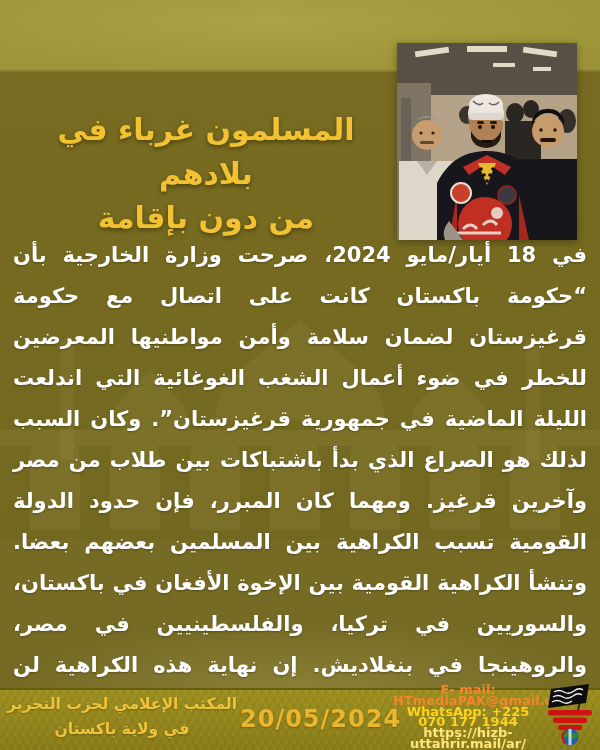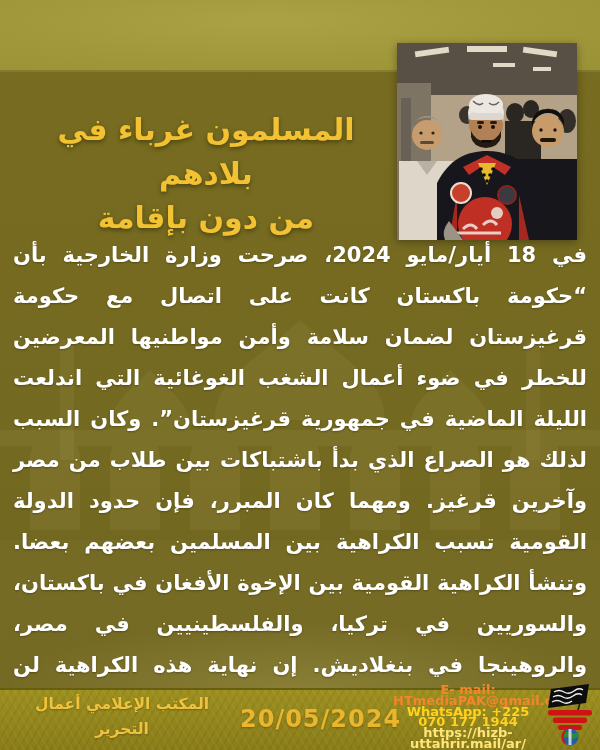--- a/index.html
+++ b/index.html
@@ -173,21 +173,22 @@
         <path d="M52,178 q-8,10 -4,19 h18 Z" fill="#9b9486"></path>
       </g>
     </svg>
   </div>
 
   <p class="body-text">في 18 أيار/مايو 2024، صرحت وزارة الخارجية بأن “حكومة باكستان كانت على اتصال مع حكومة قرغيزستان لضمان سلامة وأمن مواطنيها المعرضين للخطر في ضوء أعمال الشغب الغوغائية التي اندلعت الليلة الماضية في جمهورية قرغيزستان”. وكان السبب لذلك هو الصراع الذي بدأ باشتباكات بين طلاب من مصر وآخرين قرغيز. ومهما كان المبرر، فإن حدود الدولة القومية تسبب الكراهية بين المسلمين بعضهم بعضا. وتنشأ الكراهية القومية بين الإخوة الأفغان في باكستان، والسوريين في تركيا، والفلسطينيين في مصر، والروهينجا في بنغلاديش. إن نهاية هذه الكراهية لن تكون ممكنة إلا بإقامة الخلافة الراشدة على منهاج النبوة. فالخلافة ستزيل حدود الدولة القومية بين المسلمين وستوحد المسلمين في ظل أقوى دولة في العالم.</p>
 
   <div class="footer-band"></div>
 
   <div class="office">
-    <div>المكتب الإعلامي أعمال التحرير</div>
+    <div>المكتب الإعلامي لحزب التحرير</div>
+    <div>في ولاية باكستان</div>
   </div>
 
   <div class="pub-date">20/05/2024</div>
 
   <div class="contact">
     <div class="email">E- mail: HTmediaPAK@gmail.com</div>
     <div class="whatsapp">WhatsApp: +225 070 177 1944</div>
     <div class="weburl">https://hizb-uttahrir.mail/ar/</div>
   </div>
 

